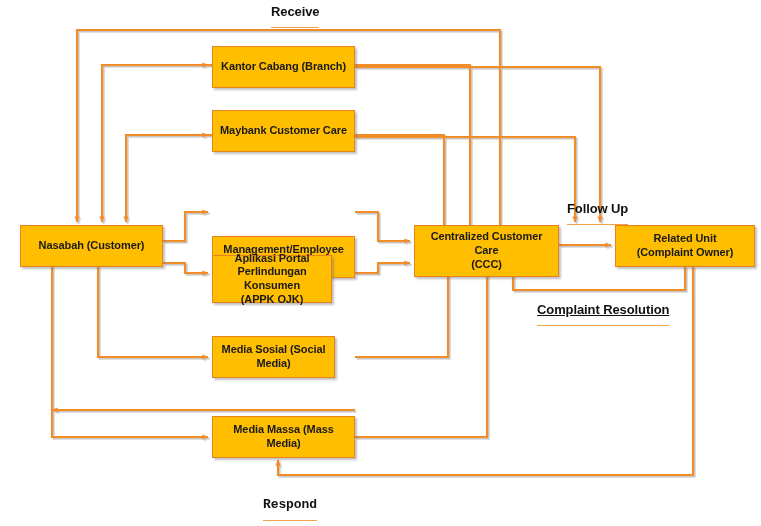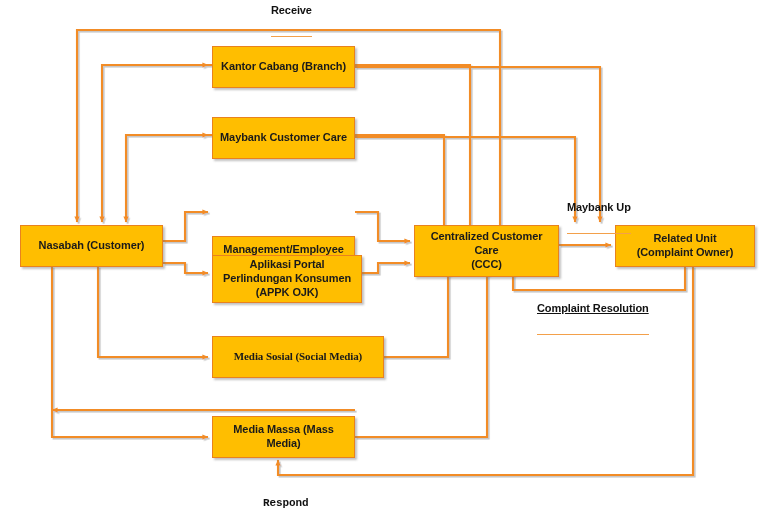--- a/index.html
+++ b/index.html
@@ -21,27 +21,27 @@
     line-height:1.25;
     letter-spacing:-0.1px;
     box-shadow:2px 2px 2px rgba(120,120,120,0.45);
     padding:2px 4px;
     z-index:3;
   }
   .node span{display:block;white-space:pre-line;}
 
   .edge-label{
     position:absolute;
-    font-size:11px;
+    font-size:13px;
     font-weight:bold;
     color:#111111;
     letter-spacing:-0.1px;
     white-space:nowrap;
     z-index:4;
-    padding-bottom:20px;
+    padding-bottom:8px;
     border-bottom:1.6px solid #F3A04A;
   }
 </style>
 </head>
 <body>
 
 <div id="canvas">
 
   <svg class="wires" viewBox="0 0 761 526" xmlns="http://www.w3.org/2000/svg">
     <defs>
@@ -90,54 +90,54 @@
   </svg>
 
   <div class="node" style="left:20px;top:225px;width:143px;height:42px;">
     <span>Nasabah (Customer)</span>
   </div>
 
   <div class="node" style="left:212px;top:46px;width:143px;height:42px;">
     <span>Kantor Cabang (Branch)</span>
   </div>
 
-  <div class="node" style="left:212px;top:117px;width:143px;height:42px;">
+  <div class="node" style="left:212px;top:110px;width:143px;height:42px;">
     <span>Maybank Customer Care</span>
   </div>
 
   <div class="node" style="left:212px;top:192px;width:143px;height:42px;margin-top:44px;">
     <span>Management/Employee
 (Non Frontliner)</span>
   </div>
 
-  <div class="node" style="left:212px;top:255px;width:150px;height:48px;">
+  <div class="node" style="left:212px;top:255px;width:120px;height:48px;">
     <span>Aplikasi Portal
 Perlindungan Konsumen
 (APPK OJK)</span>
   </div>
 
-  <div class="node" style="left:212px;top:336px;width:172px;height:42px;font-family:Liberation Serif, serif;">
+  <div class="node" style="left:212px;top:336px;width:123px;height:42px;">
     <span>Media Sosial (Social Media)</span>
   </div>
 
   <div class="node" style="left:212px;top:416px;width:143px;height:42px;justify-content:flex-end;">
     <span>Media Massa (Mass Media)</span>
   </div>
 
   <div class="node" style="left:414px;top:225px;width:145px;height:52px;">
     <span>Centralized Customer Care
 (CCC)</span>
   </div>
 
   <div class="node" style="left:615px;top:225px;width:140px;height:42px;">
     <span>Related Unit
 (Complaint Owner)</span>
   </div>
 
   <div class="edge-label" style="left:271px;top:4px;">Receive</div>
 
-  <div class="edge-label" style="left:567px;top:201px;">Maybank Up</div>
+  <div class="edge-label" style="left:567px;top:201px;">Follow Up</div>
 
   <div class="edge-label" style="left:537px;top:302px;text-decoration:underline;">Complaint Resolution</div>
 
   <div class="edge-label" style="left:263px;top:497px;font-family:Liberation Mono, monospace;">Respond</div>
 
 </div>
 
 </body></html>

